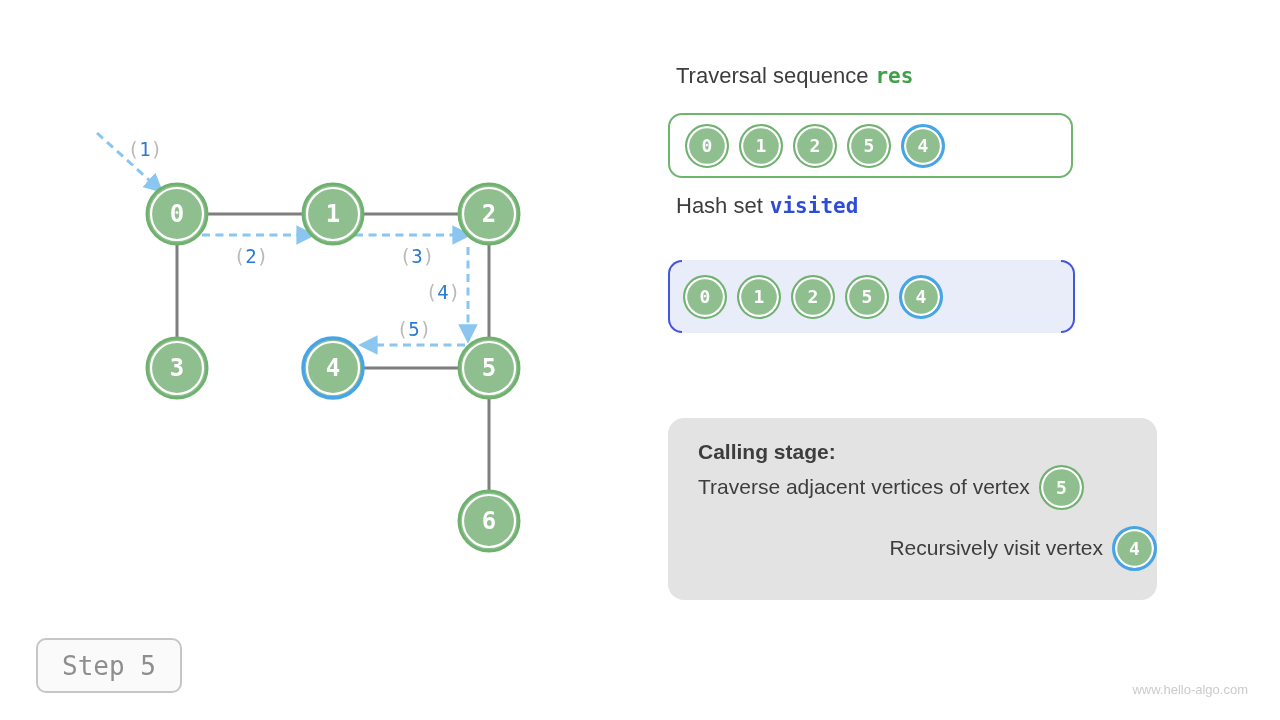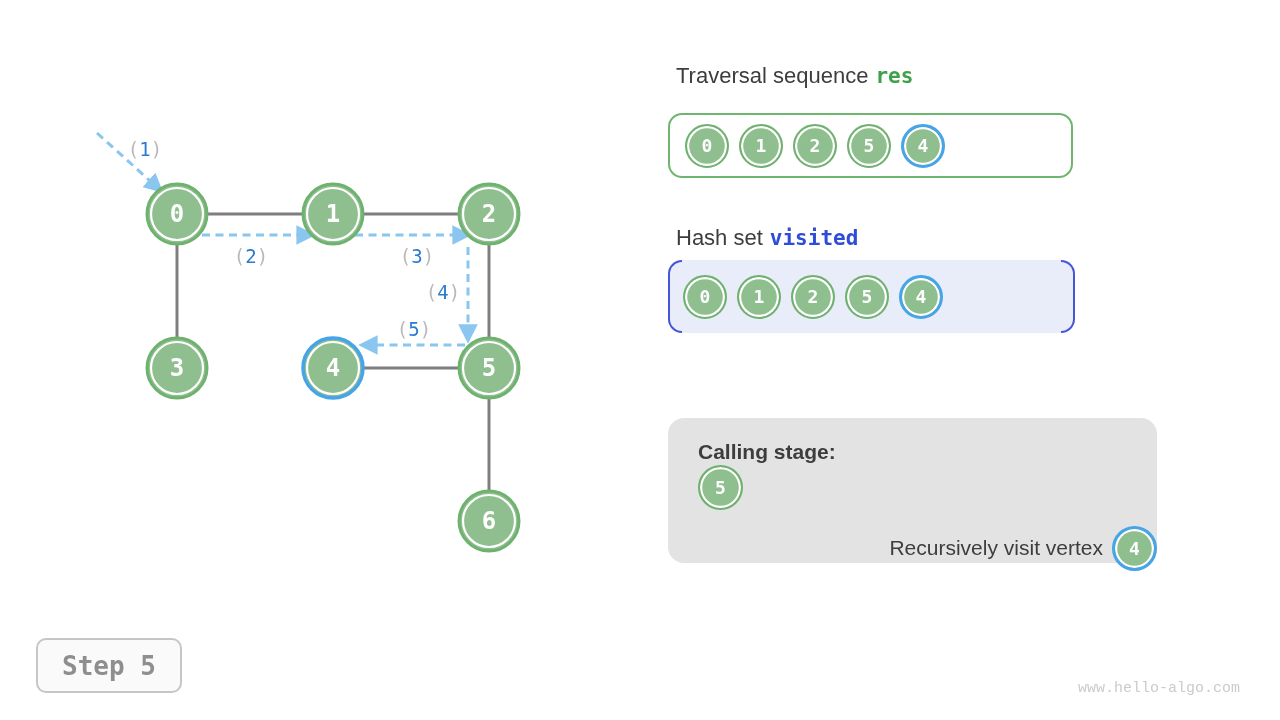--- a/index.html
+++ b/index.html
@@ -36,41 +36,41 @@
   .visited-box {
     position:absolute; left:668px; top:260px; width:407px; height:73px;
     box-sizing:border-box; background:#E9EDFA; border-radius:14px;
     display:flex; align-items:center; gap:10px; padding-left:15px;
   }
   .bracket { position:absolute; top:0; width:14px; height:100%; box-sizing:border-box; border:2.5px solid #4656D9; }
   .bracket.left  { left:0;  border-right:none; border-radius:14px 0 0 14px; }
   .bracket.right { right:0; border-left:none;  border-radius:0 14px 14px 0; }
 
   .calling-box {
-    position:absolute; left:668px; top:418px; width:489px; height:145px;
+    position:absolute; left:668px; top:418px; width:489px; height:182px;
     box-sizing:border-box; background:#E3E3E3; border-radius:16px;
     padding:22px 0 0 30px; color:#3D3D3D;
   }
   .calling-heading { font-size:21px; font-weight:bold; line-height:24px; }
   .calling-row { display:flex; align-items:center; gap:9px; height:46px; font-size:21px; }
   .calling-row:nth-of-type(2) { margin-top:15px;justify-content:flex-end; }
   .calling-row .chip { width:45px; height:45px; }
 
   
   .step-box {
     position:absolute; left:36px; top:638px; width:146px; height:55px;
     box-sizing:border-box; background:#FAFAFA; border:2px solid #C6C6C6; border-radius:10px;
     display:flex; align-items:center; justify-content:center;
-    font-family:"DejaVu Sans Mono", monospace; font-weight:bold; font-size:26px; color:#8E8E8E;
+    font-family:"DejaVu Sans Mono", monospace; font-weight:normal; font-size:26px; color:#8E8E8E;
   }
 
   
   .watermark {
-    position:absolute; right:40px; bottom:23px;
-    font-family:Liberation Mono, monospace; font-size:15px; color:#CBCBCB;
+    position:absolute; right:32px; bottom:23px;
+    font-family:Liberation Sans, sans-serif; font-size:13px; color:#CBCBCB;
   }
 </style>
 </head>
 <body>
 
 <div class="canvas">
 
   <svg id="graph-svg" width="560" height="600" viewBox="0 0 560 600">
       <defs>
         <marker id="ah" viewBox="0 0 10 10" refX="7" refY="5" markerWidth="6.5" markerHeight="6.5" orient="auto-start-reverse">
@@ -149,21 +149,21 @@
 
       <span class="chip">1</span>
 
       <span class="chip">2</span>
 
       <span class="chip">5</span>
 
       <span class="chip hl">4</span>
     </div>
 
-  <div class="panel-title" style="left:676px; top:225px;">
+  <div class="panel-title" style="left:676px; top:193px;">
     <span>Hash set</span><span class="code code-blue">visited</span>
   </div>
   <div class="visited-box">
     <span class="bracket left"></span>
     <span class="bracket right"></span>
 
       <span class="chip">0</span>
 
       <span class="chip">1</span>
 
@@ -172,20 +172,21 @@
       <span class="chip">5</span>
 
       <span class="chip hl">4</span>
     </div>
 
   <div class="calling-box">
     <div class="calling-heading">Calling stage:</div>
     <div>
 
         <div class="calling-row">
+          <span>Traverse adjacent vertices of vertex</span>
           <span class="chip">5</span>
         </div>
 
         <div class="calling-row">
           <span>Recursively visit vertex</span>
           <span class="chip hl">4</span>
         </div>
       </div>
   </div>
 

